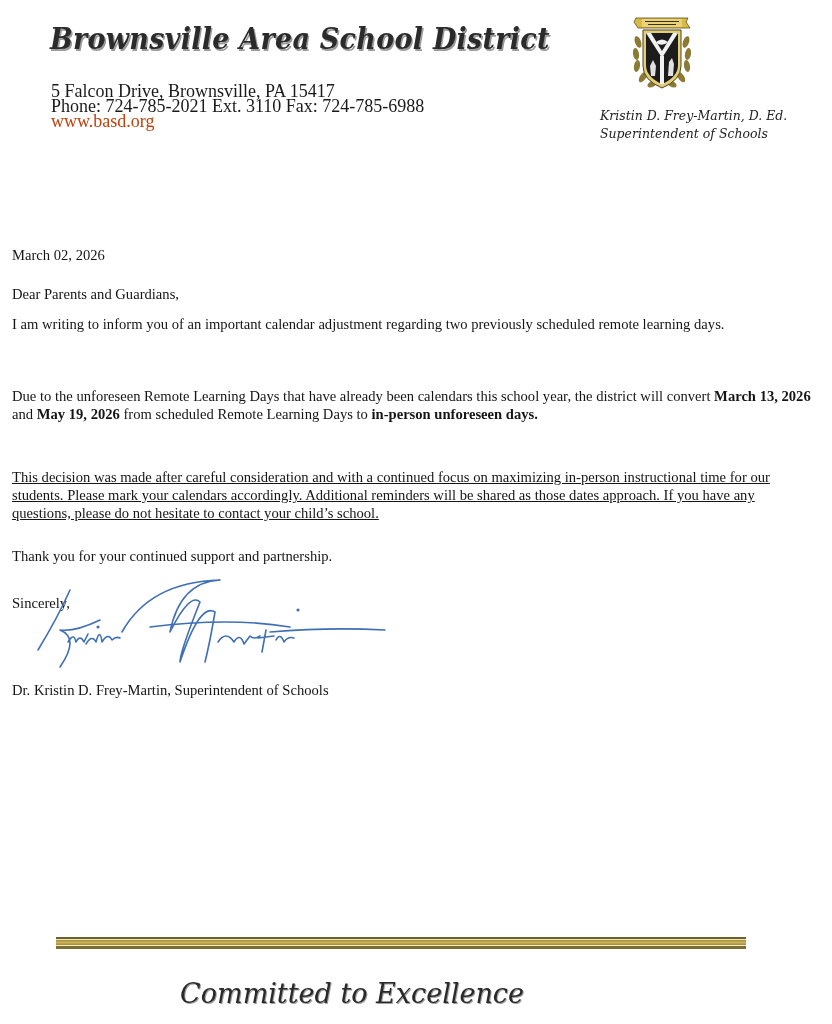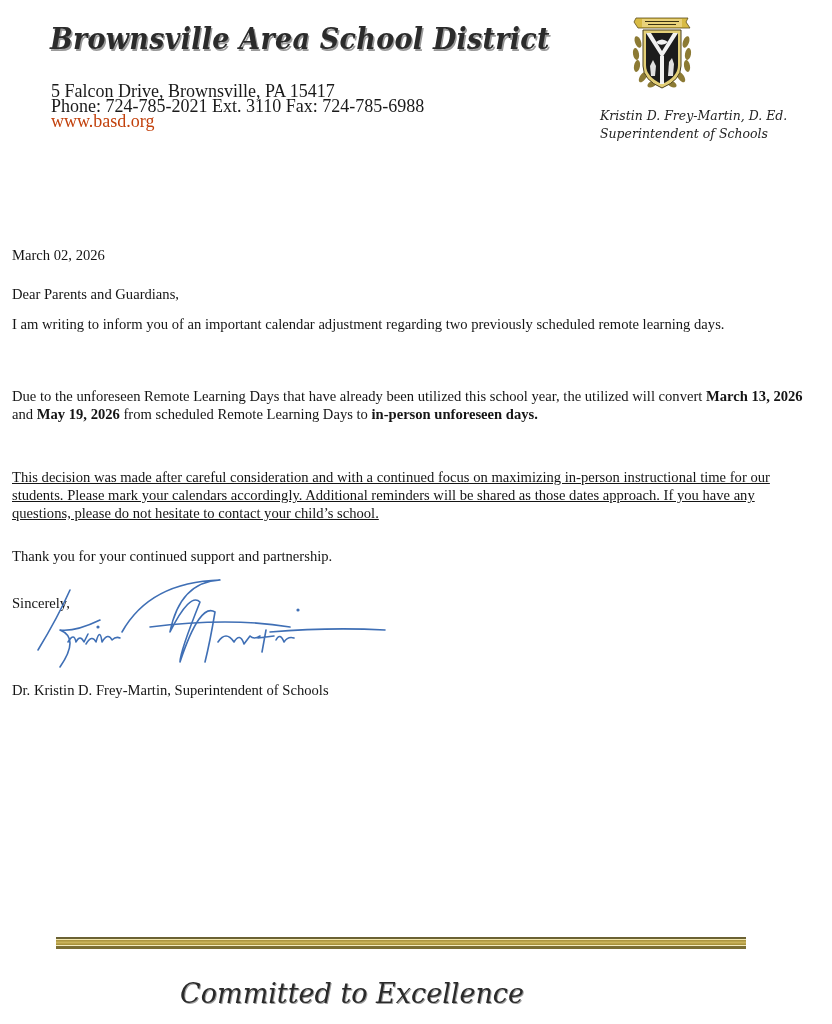--- a/index.html
+++ b/index.html
@@ -180,21 +180,21 @@
 
   <div class="superintendent-block">
     <span class="name">Kristin D. Frey-Martin, D. Ed.</span>
     <span class="role">Superintendent of Schools</span>
   </div>
 
   <div class="letter-body">
     <p class="date-line">March 02, 2026</p>
     <p class="salutation">Dear Parents and Guardians,</p>
     <p class="para-1">I am writing to inform you of an important calendar adjustment regarding two previously scheduled remote learning days.</p>
-    <p class="para-2"><span>Due to the unforeseen Remote Learning Days that have already been utilized this school year, the utilized will convert </span><b>March 13, 2026</b><span> and </span><b>May 19, 2026</b><span> from scheduled Remote Learning Days to </span><b>in-person unforeseen days.</b></p>
+    <p class="para-2"><span>Due to the unforeseen Remote Learning Days that have already been calendars this school year, the district will convert </span><b>March 13, 2026</b><span> and </span><b>May 19, 2026</b><span> from scheduled Remote Learning Days to </span><b>in-person unforeseen days.</b></p>
     <p class="para-3">This decision was made after careful consideration and with a continued focus on maximizing in-person instructional time for our students. Please mark your calendars accordingly. Additional reminders will be shared as those dates approach. If you have any questions, please do not hesitate to contact your child’s school.</p>
     <p class="para-4">Thank you for your continued support and partnership.</p>
     <p class="closing">Sincerely,</p>
     <p class="signer">Dr. Kristin D. Frey-Martin, Superintendent of Schools</p>
   </div>
 
   <div class="signature">
     <svg width="370" height="100" viewBox="0 0 370 100" fill="none" stroke="#3f6fb5" stroke-width="1.6" stroke-linecap="round" stroke-linejoin="round">
 
       <path d="M40 18 Q28 45 8 78"></path>

